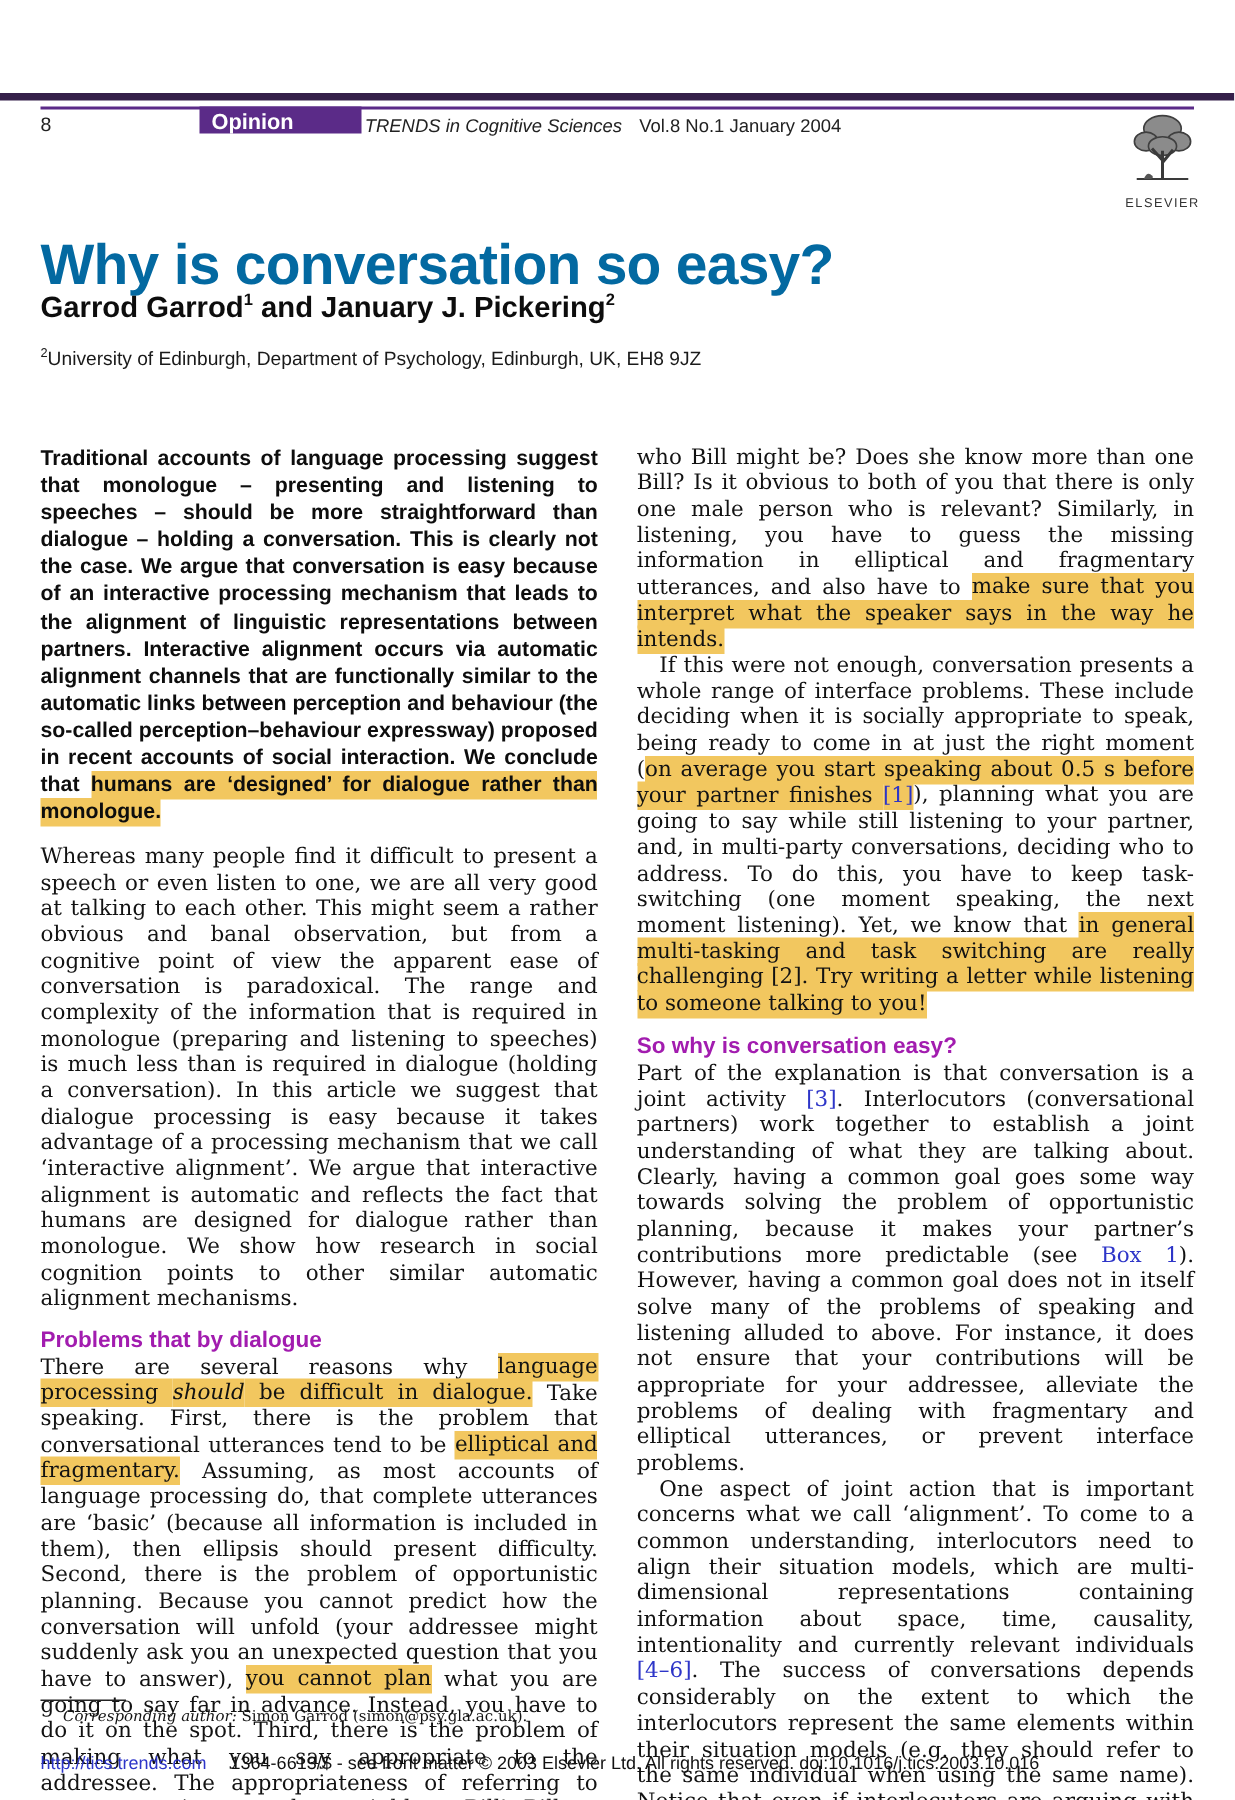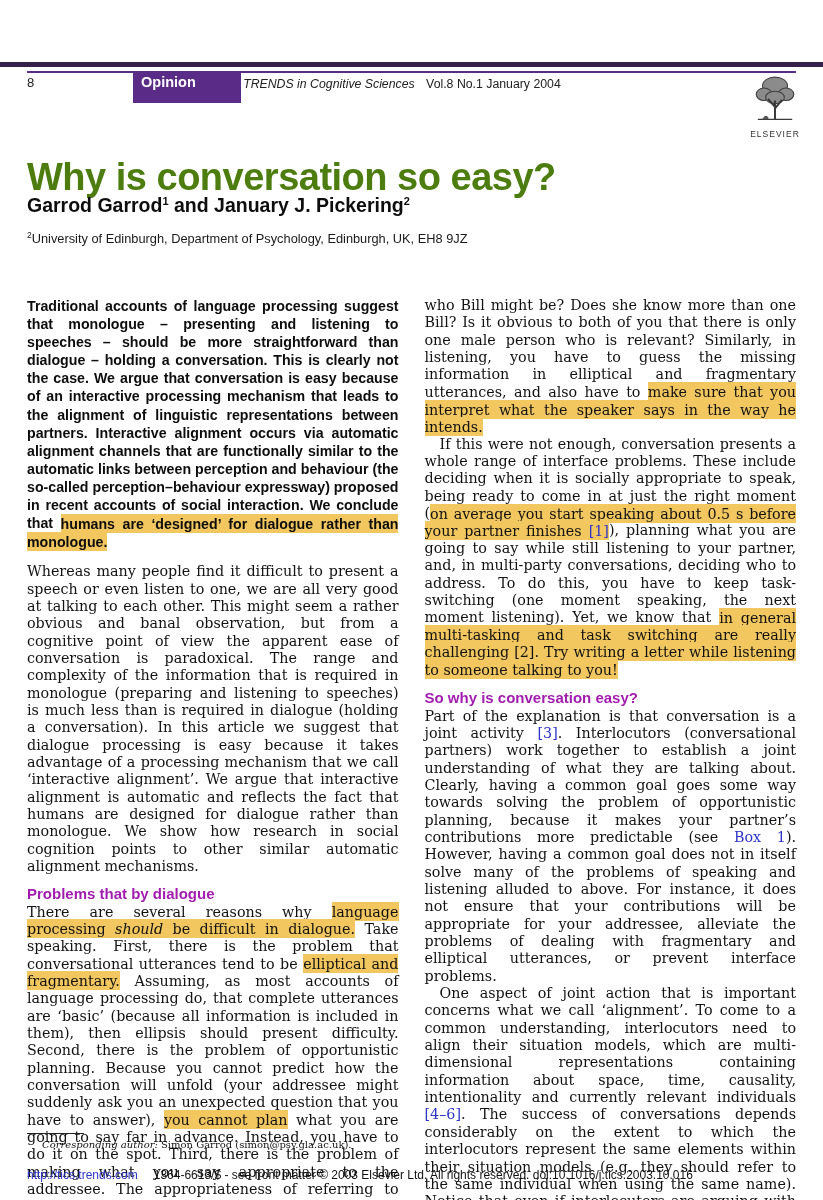--- a/index.html
+++ b/index.html
@@ -2,29 +2,29 @@
 <html><head>
 <meta charset="utf-8">
 <style>
   html,body{margin:0;padding:0;background:#ffffff;}
   .page{position:relative;width:823px;height:1200px;background:#fff;overflow:hidden;
         font-family:"Liberation Sans",sans-serif;color:#111;}
   
   .top-stripe{position:absolute;top:62px;left:0;right:0;height:5px;background:#35204a;}
   .header-rule{position:absolute;top:71px;left:27px;width:769px;height:2px;background:#5b2b88;}
   .page-num{position:absolute;top:75px;left:27px;font-size:13px;color:#222;}
-  .opinion-badge{position:absolute;top:71px;left:133px;width:100px;height:32px;background:#5b2b88;
+  .opinion-badge{position:absolute;top:71px;left:133px;width:100px;height:18px;background:#5b2b88;
         color:#fff;font-weight:bold;font-size:14.5px;line-height:22px;padding-left:8px;}
   .journal-line{position:absolute;top:77px;left:50%;transform:translateX(-53%);font-size:12.3px;color:#222;white-space:nowrap;}
   .journal-name{font-style:italic;font-weight:normal;}
   .issue-info{margin-left:8px;}
   .logo{position:absolute;top:74px;right:20px;width:56px;text-align:center;}
   .logo-caption{font-family:Liberation Sans, sans-serif;font-size:8.5px;letter-spacing:1px;color:#333;margin-top:1px;}
   
-  .article-title{position:absolute;top:131px;left:27px;font-size:38px;font-weight:bold;letter-spacing:-0.5px;color:#4d7c0f;text-align:center;}
+  .article-title{position:absolute;top:131px;left:27px;font-size:38px;font-weight:bold;letter-spacing:-0.5px;color:#0369a1;text-align:center;}
   .authors{position:absolute;top:194px;left:27px;font-size:19.5px;font-weight:bold;color:#0d0d0d;}
   .authors sup{font-size:11px;}
   .affiliations{position:absolute;top:231px;left:27px;font-size:12.8px;line-height:15.8px;color:#1a1a1a;}
   .affiliations sup{font-size:8.5px;}
   
   .columns{position:absolute;top:297px;left:27px;width:769px;display:flex;gap:26px;}
   .col{flex:1;min-width:0;}
   .abstract{font-weight:bold;font-size:14.2px;line-height:18.1px;text-align:justify;color:#0d0d0d;margin:0 0 13px 0;}
   .body-par{font-family:"DejaVu Serif","Liberation Serif",serif;font-size:14.3px;line-height:17.35px;
         text-align:justify;color:#121212;margin:0;}

